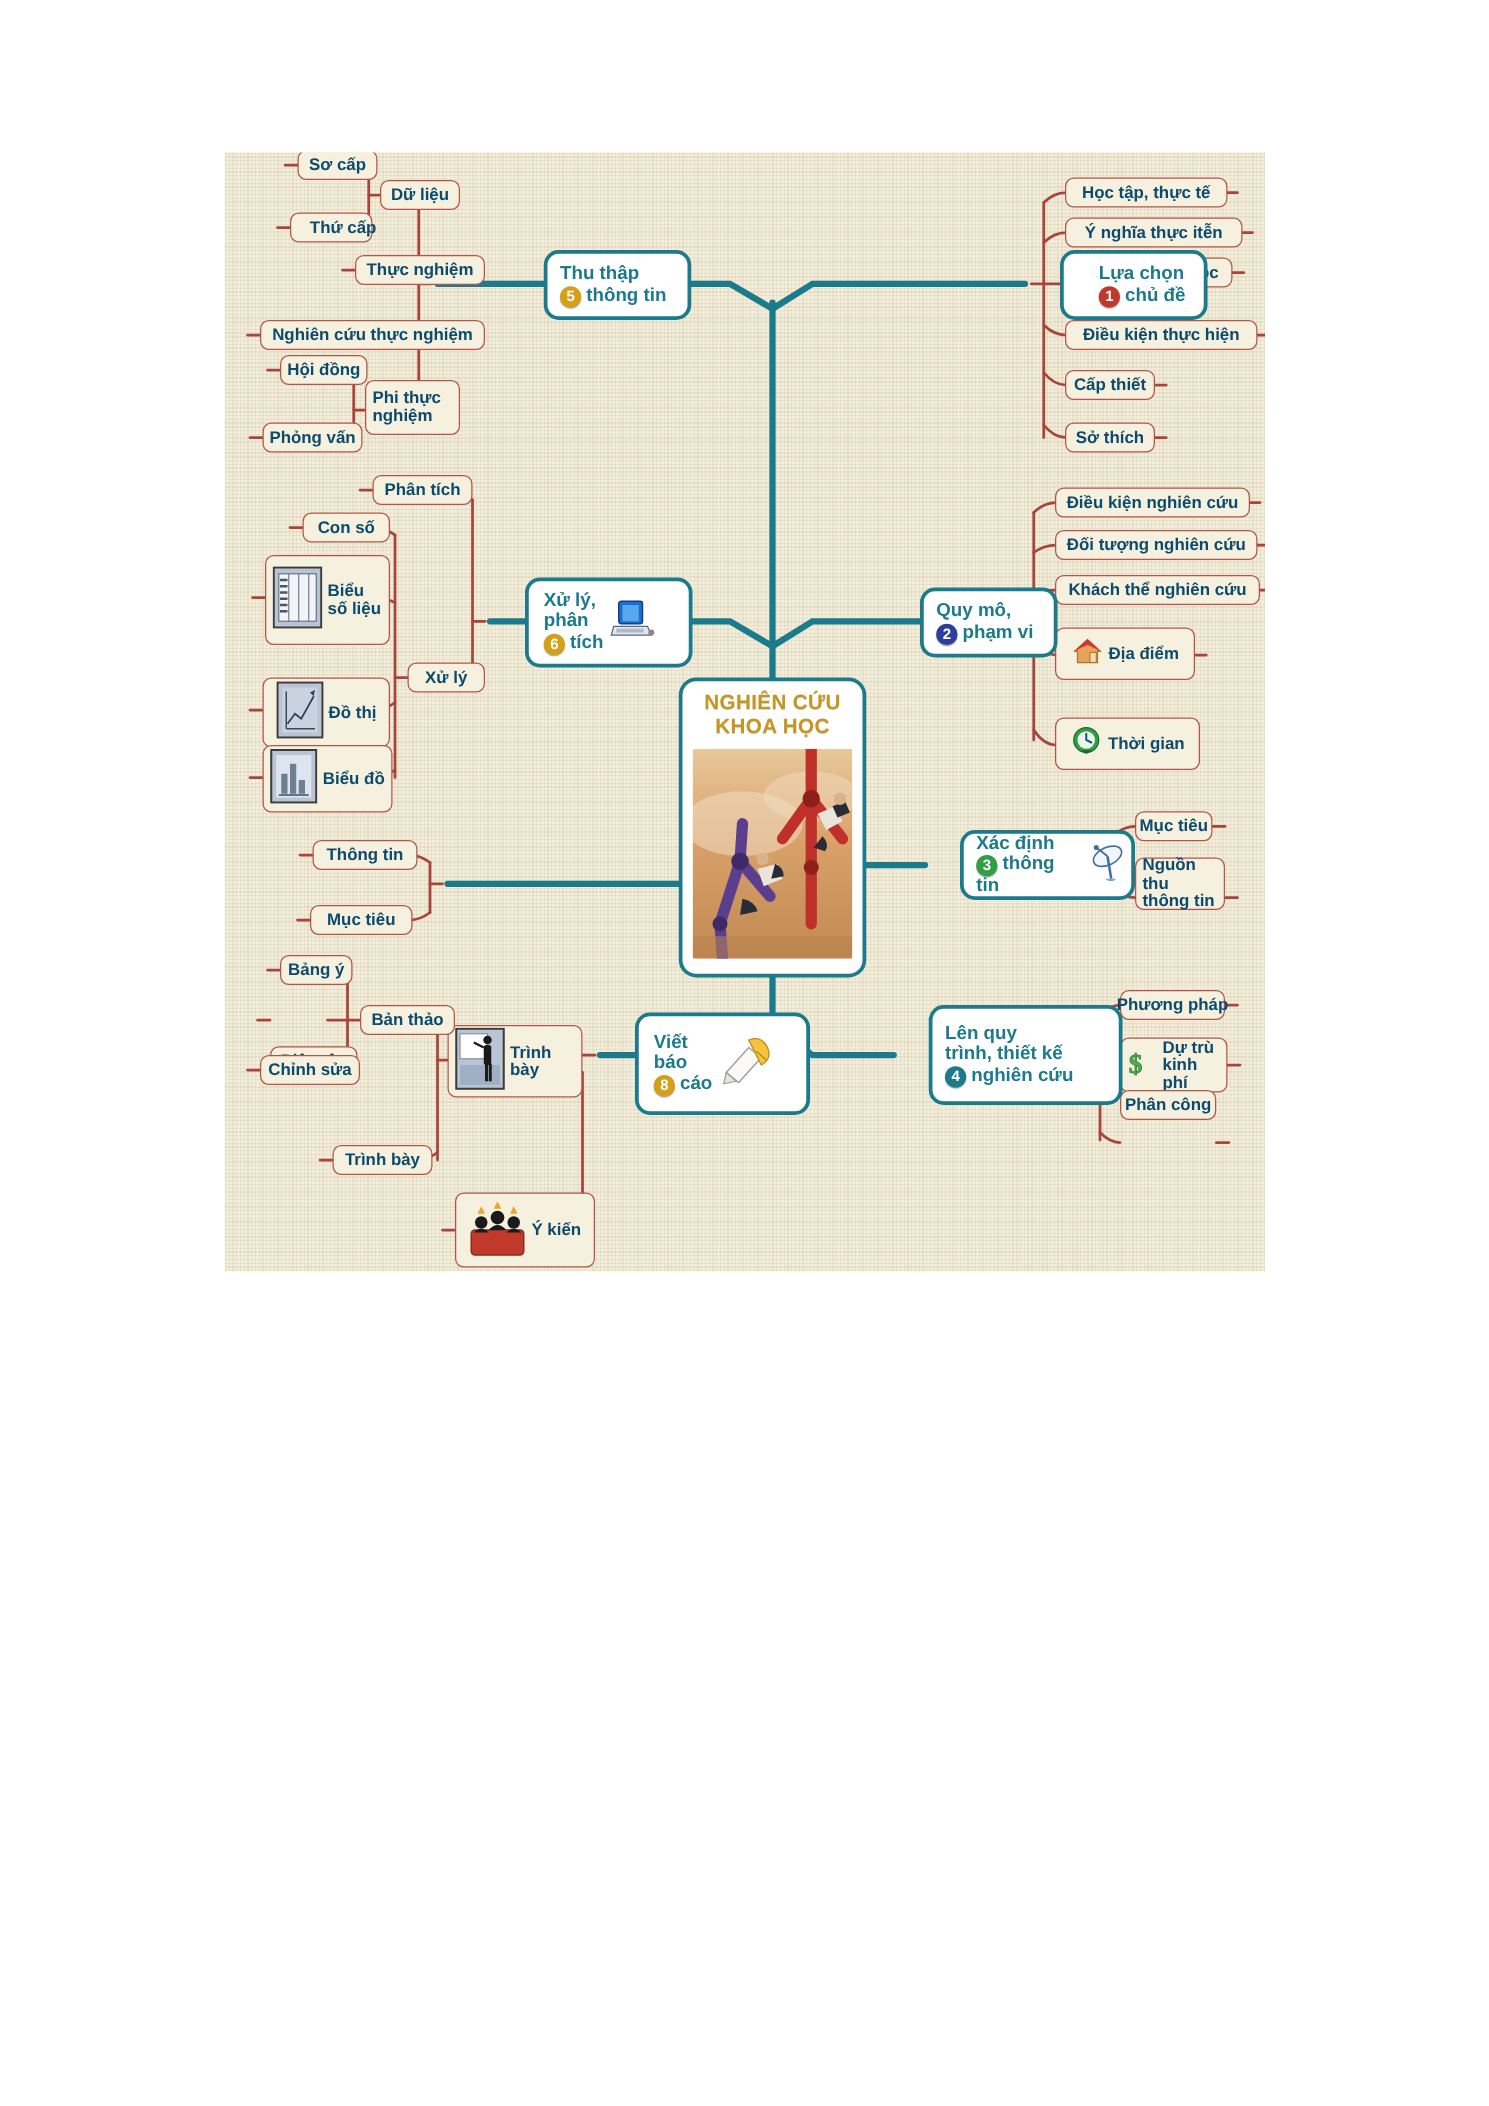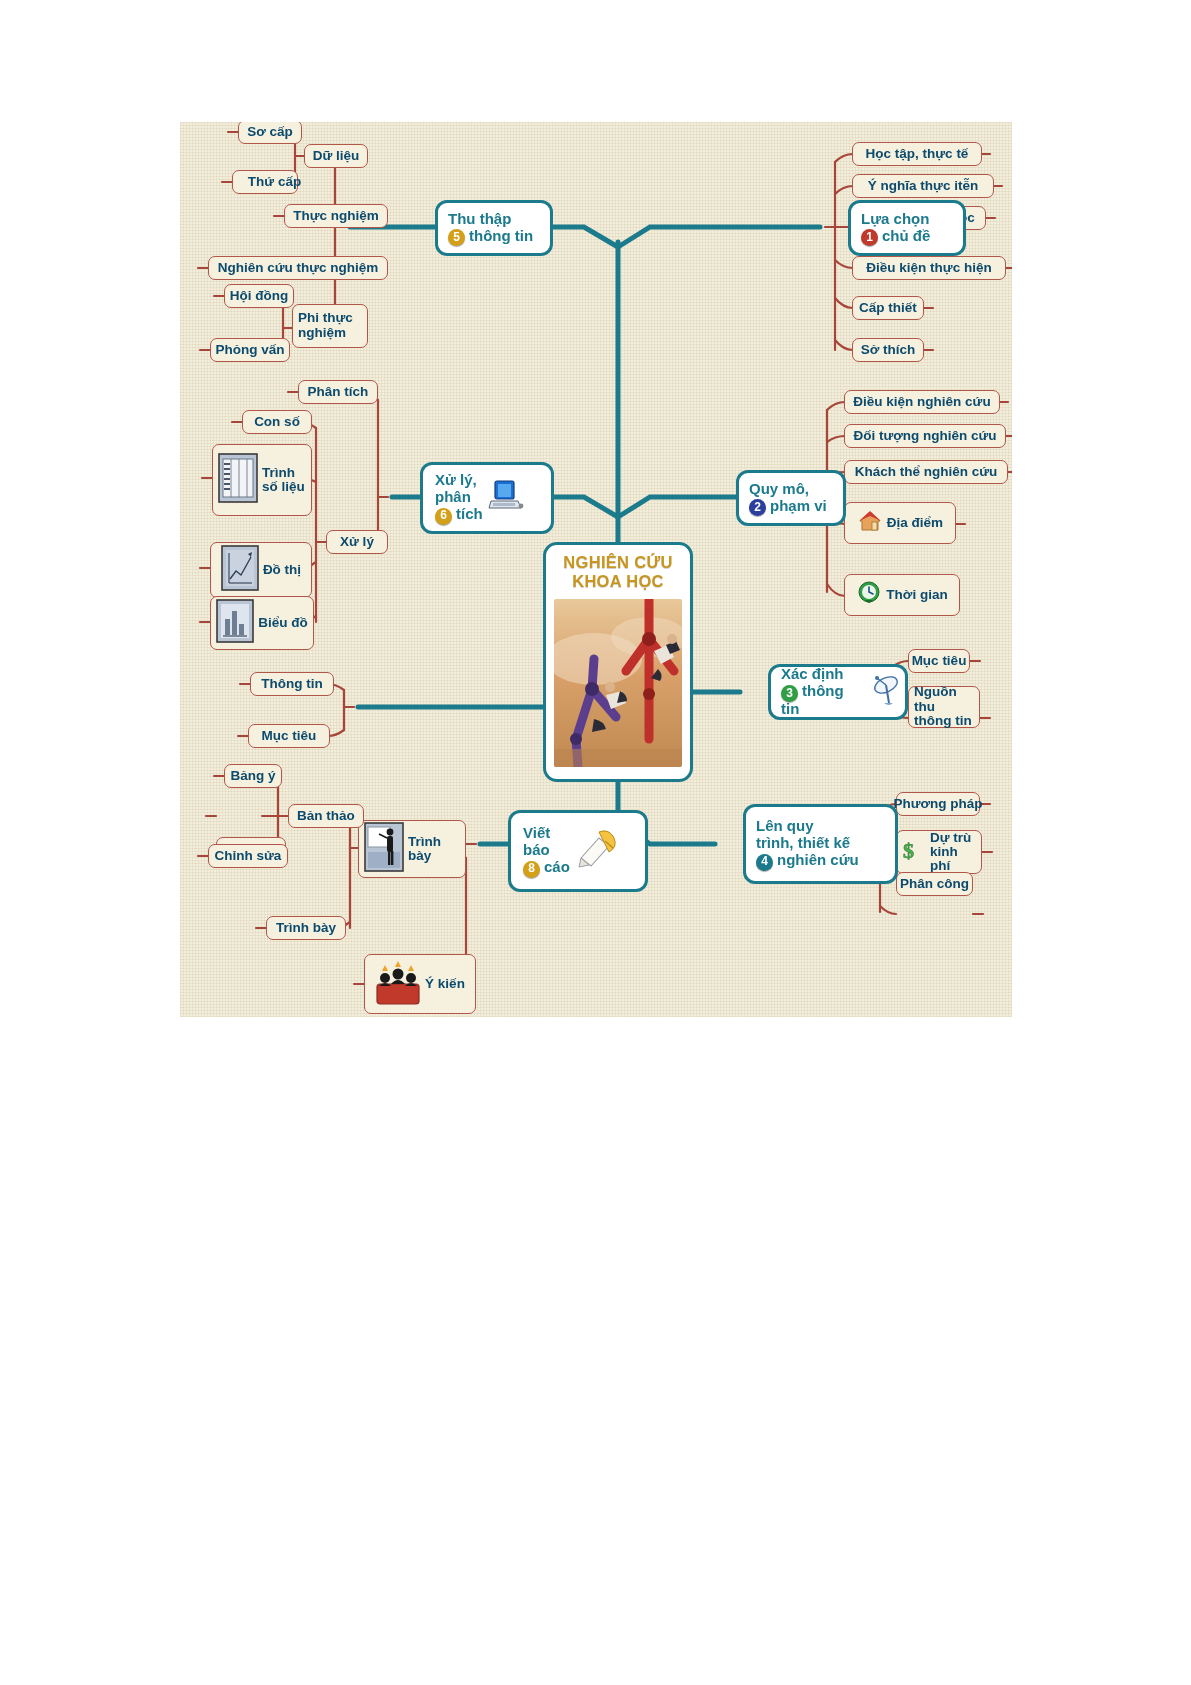--- a/index.html
+++ b/index.html
@@ -230,21 +230,21 @@
             <path d="M66 92 q7 3 7 10 l-10 2 z"></path>
             <path d="M40 120 q10 2 12 10 l-14 3 z"></path>
           </g>
           <circle cx="118" cy="40" r="5" fill="#d9b38c"></circle>
           <circle cx="56" cy="88" r="5" fill="#d9b38c"></circle>
           <rect y="150" width="128" height="18" fill="#b9834f" opacity=".55"></rect>
         </svg>
       </div>
     </div>
 
-    <div class="mainnode" style="left:640px;top:78px;width:118px;height:56px;font-size:15px;padding-left:10px;">
+    <div class="mainnode" style="left:640px;top:78px;width:118px;height:56px;font-size:15px;padding-left:28px;">
       <div>
         <span class="txt">Lựa chọn</span>
         <span class="num" style="background:#c0392b;">1</span><span class="txt" style="display:inline;">chủ đề</span>
       </div>
     </div>
     <div class="sub" style="left:672px;top:20px;width:130px;height:24px;">
         <span>Học tập, thực tế</span>
       </div>
     <div class="sub" style="left:672px;top:52px;width:142px;height:24px;">
         <span>Ý nghĩa thực itễn</span>
@@ -412,21 +412,21 @@
             <g fill="#4a5565">
               <rect x="6" y="10" width="6" height="2"></rect>
               <rect x="6" y="15" width="6" height="2"></rect>
               <rect x="6" y="20" width="6" height="2"></rect>
               <rect x="6" y="25" width="6" height="2"></rect>
               <rect x="6" y="30" width="6" height="2"></rect>
               <rect x="6" y="35" width="6" height="2"></rect>
             </g>
           </svg>
       </span>
-      <span style="white-space:normal;line-height:1.05;">Trình số liệu</span>
+      <span style="white-space:normal;line-height:1.05;">Biểu số liệu</span>
     </div>
     <div class="sub" style="left:30px;top:420px;width:102px;height:56px;padding:3px 5px;">
       <span class="si">
         <svg width="38" height="46" viewBox="0 0 38 46">
             <rect x="1" y="1" width="36" height="44" fill="#b9c4d4" stroke="#3a3a3a" stroke-width="1.6"></rect>
             <rect x="5" y="5" width="28" height="36" fill="#c9d2de"></rect>
             <path d="M8 38 L8 8" stroke="#3a4b5e" stroke-width="1.2"></path>
             <path d="M8 38 L31 38" stroke="#3a4b5e" stroke-width="1.2"></path>
             <path d="M9 34 l6 -8 5 4 10 -18" stroke="#2f4156" stroke-width="1.4" fill="none"></path>
             <path d="M27 9 l4 -2 -1 5 z" fill="#2f4156"></path>

